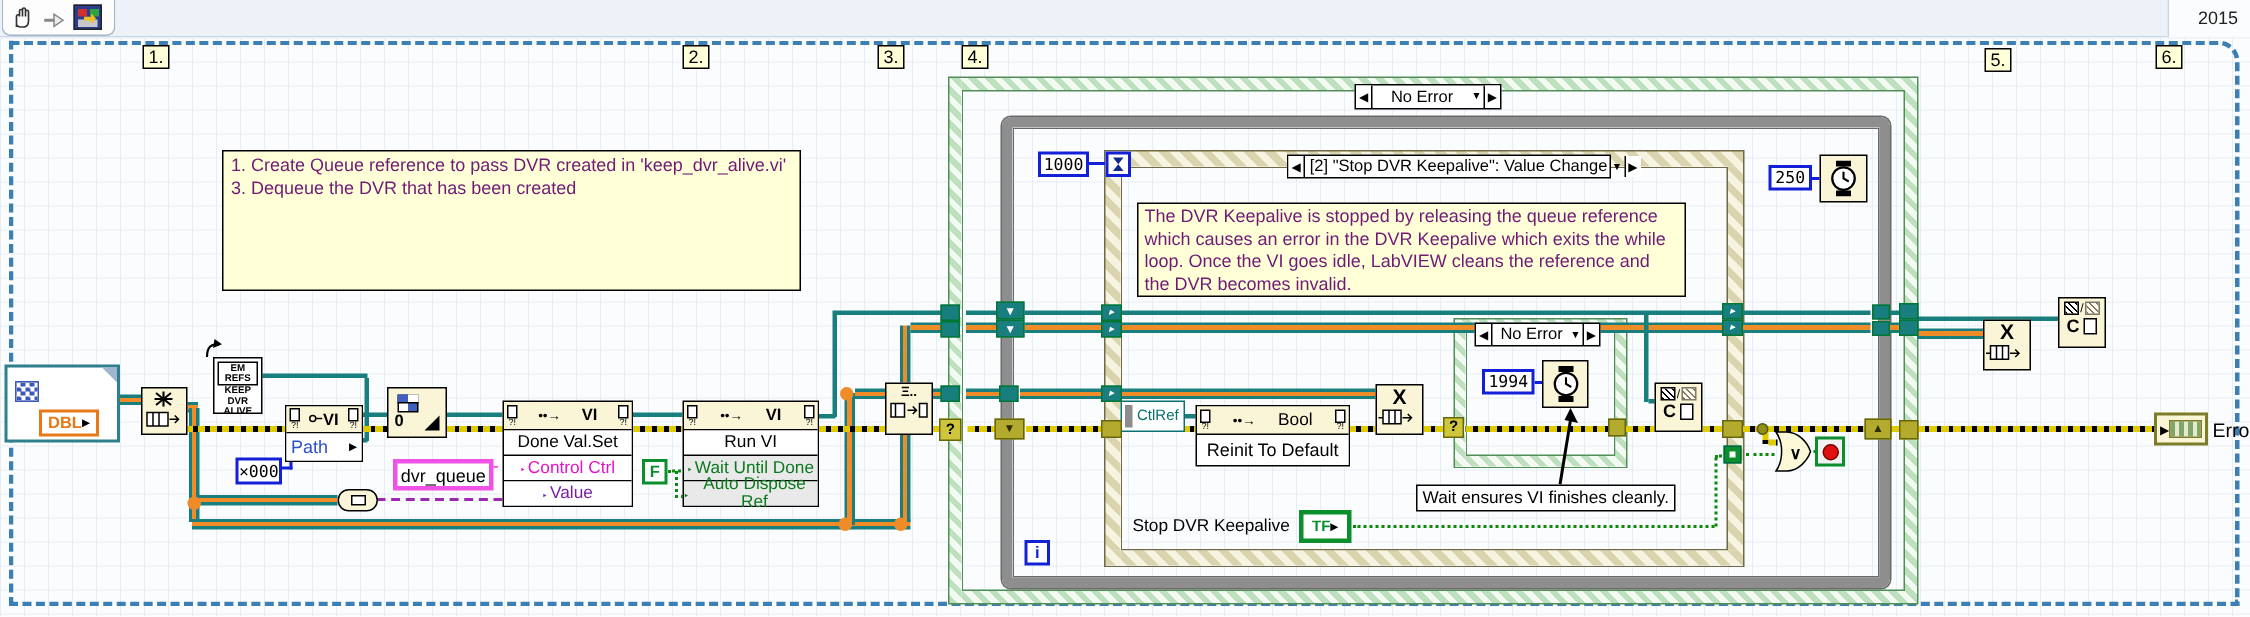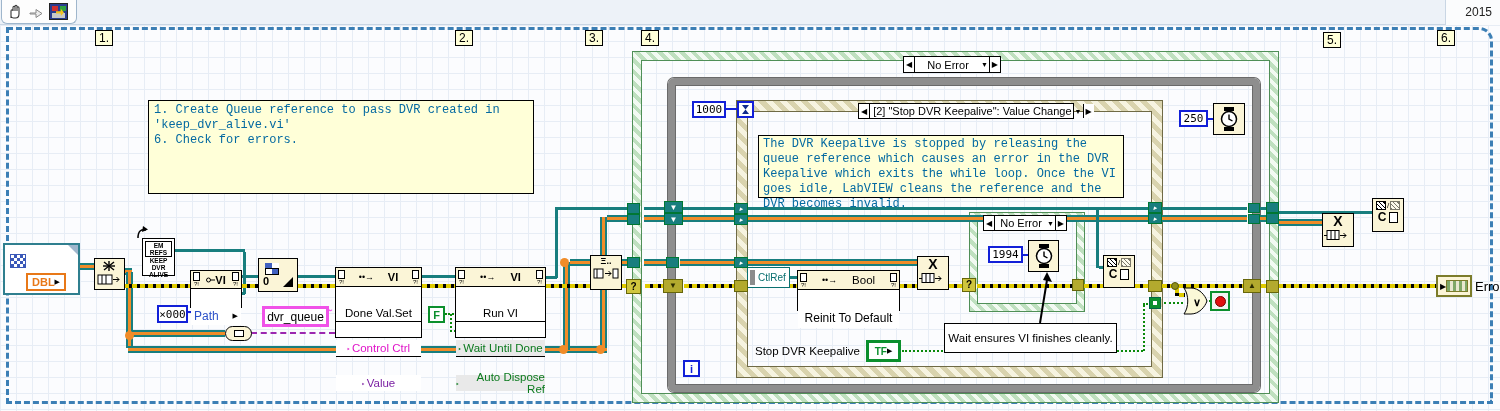--- a/index.html
+++ b/index.html
@@ -19,27 +19,27 @@
   .case-b { border:8px solid transparent; border-image: repeating-linear-gradient(45deg,#BFE0BF 0 4px,#F2FAF2 4px 8px) 8; box-shadow:0 0 0 1px #4F8F57, inset 0 0 0 1px #4F8F57; }
   .case-b7 { border:7px solid transparent; border-image: repeating-linear-gradient(45deg,#BFE0BF 0 4px,#F2FAF2 4px 8px) 7; box-shadow:0 0 0 1px #4F8F57, inset 0 0 0 1px #4F8F57; }
   .while-b { border:7px solid #8E8E8E; border-radius:6px; box-shadow:0 0 0 1px #6A6A6A, inset 0 0 0 1px #6A6A6A; }
   .event-b { border:10px solid transparent; border-image: repeating-linear-gradient(45deg,#D9D3AE 0 5px,#F6F3E0 5px 10px) 10; box-shadow:0 0 0 1px #6F6A45, inset 0 0 0 1px #6F6A45; }
   .selbox { background:#fff; border:1px solid #000; display:flex; align-items:center; font-size:11px; z-index:6; }
   .selbox .ar { font-size:8px; padding:0 2px; border-left:1px solid #000; border-right:1px solid #000; height:100%; display:flex; align-items:center; background:#fff; }
   .selbox .ar:first-child{border-left:none;} .selbox .ar:last-child{border-right:none;}
   .selbox .tx { flex:1; text-align:center; padding:0 3px; white-space:nowrap; }
   .selbox .dn { font-size:7px; padding-right:1px; }
   
-  .note { background:#FFFFD8; border:1px solid #000; font-size:12px; color:#0369a1; padding:2px 5px; line-height:15px; z-index:5;font-family:Liberation Mono, monospace; }
+  .note { background:#FFFFD8; border:1px solid #000; font-size:12px; color:#701a75; padding:2px 5px; line-height:15px; z-index:5; }
   .sticky { background:#FFFFD8; border:1px solid #000; font-size:12px; padding:0 3px; z-index:5; }
   
   .node { background:#FBF5D7; border:1px solid #000; z-index:5; }
   .rownode { background:#fff; border:1px solid #000; z-index:5; }
   .rownode .hd { background:#FBF5D7; border-bottom:1px solid #000; display:flex; align-items:center; justify-content:space-between; padding:0 2px; }
-  .rownode .rw { border-bottom:1px solid #000; font-size:11.5px; text-align:right; display:flex; align-items:center; justify-content:center; background:#fff;margin-top:18px; }
+  .rownode .rw { border-bottom:1px solid #000; font-size:11.5px; text-align:center; display:flex; align-items:center; justify-content:center; background:#fff; }
   .rownode .rw:last-child { border-bottom:none; }
   .rw.gray { background:#E9E9E9; }
   .mp { width:7px; height:9px; background:#fff; border:1px solid #000; display:inline-block; }
   .qb { font-size:6px; line-height:6px; display:inline-block; }
   .cr { display:flex; flex-direction:column; align-items:center; }
   .tick { font-size:8px; margin-right:2px; }
   
   .bluec { background:#fff; border:2px solid #1220D8; font-size:11px; display:flex; align-items:center; justify-content:center; z-index:5; font-family:"DejaVu Sans Mono", monospace; }
   
   .comp-h { height:7px; background:linear-gradient(180deg,#187E7E 0 2px,#F08C28 2px 5px,#187E7E 5px 7px); z-index:2; }
@@ -93,21 +93,21 @@
 
 <div class="abs sticky" style="left:95px;top:30px;">1.</div>
 <div class="abs sticky" style="left:455px;top:30px;">2.</div>
 <div class="abs sticky" style="left:585px;top:30px;">3.</div>
 <div class="abs sticky" style="left:641px;top:30px;">4.</div>
 <div class="abs sticky" style="left:1323px;top:32px;">5.</div>
 <div class="abs sticky" style="left:1437px;top:30px;">6.</div>
 
 <div class="abs note" style="left:148px;top:100px;width:386px;height:94px;">
   <div>1. Create Queue reference to pass DVR created in 'keep_dvr_alive.vi'</div>
-  <div>6. Check for errors.</div>
+  <div>3. Dequeue the DVR that has been created</div>
 </div>
 
 <div class="abs case-b" style="left:633px;top:52px;width:645px;height:350px;"></div>
 <div class="abs while-b" style="left:668px;top:78px;width:592px;height:314px;"></div>
 <div class="abs event-b" style="left:737px;top:101px;width:425px;height:276px;"></div>
 <div class="abs case-b7" style="left:970px;top:213px;width:114px;height:98px;"></div>
 
 <div class="abs selbox" style="left:903px;top:56px;width:98px;height:17px;">
   <span class="ar">◀</span>
   <span class="tx">No Error</span>
@@ -378,21 +378,21 @@
 <div class="abs bluec" style="left:988px;top:246px;width:35px;height:17px;">1994</div>
 <div class="abs node" style="left:1028px;top:240px;width:31px;height:32px;display:flex;align-items:center;justify-content:center;">
   <svg width="18" height="24" viewBox="0 0 18 24">
     <rect x="4" y="0" width="10" height="4" fill="#000"></rect>
       <rect x="4" y="20" width="10" height="4" fill="#000"></rect>
     <circle cx="9" cy="12" r="7.5" fill="#fff" stroke="#000" stroke-width="1.5"></circle>
     <path d="M9 7.5 V12 l3.5 2" stroke="#000" stroke-width="1.4" fill="none"></path>
   </svg>
 </div>
 
-<div class="abs" style="left:944px;top:323px;width:173px;height:30px;background:#fff;border:1px solid #000;font-size:11.5px;display:flex;align-items:center;justify-content:center;z-index:6;">Wait ensures VI finishes cleanly.</div>
+<div class="abs" style="left:944px;top:323px;width:173px;height:18px;background:#fff;border:1px solid #000;font-size:11.5px;display:flex;align-items:center;justify-content:center;z-index:6;">Wait ensures VI finishes cleanly.</div>
 <svg class="abs" style="left:1030px;top:272px;z-index:5;" width="28" height="52" viewBox="0 0 28 52">
   <line x1="10" y1="51" x2="17" y2="8" stroke="#000" stroke-width="2"></line>
   <path d="M17 0 l5 10 -9 -2z" fill="#000"></path>
 </svg>
 
 <div class="abs node" style="left:1103px;top:255px;width:32px;height:33px;">
   <div style="display:flex;gap:1px;justify-content:center;padding-top:2px;">
     <i style="width:10px;height:9px;background:repeating-linear-gradient(45deg,#000 0 1px,#fff 1px 3px);border:1px solid #000;"></i>
     <span style="font-size:8px;">/</span>
     <i style="width:10px;height:9px;background:repeating-linear-gradient(45deg,#000 0 1px,#fff 1px 3px);border:1px solid #000;opacity:.5;"></i>

